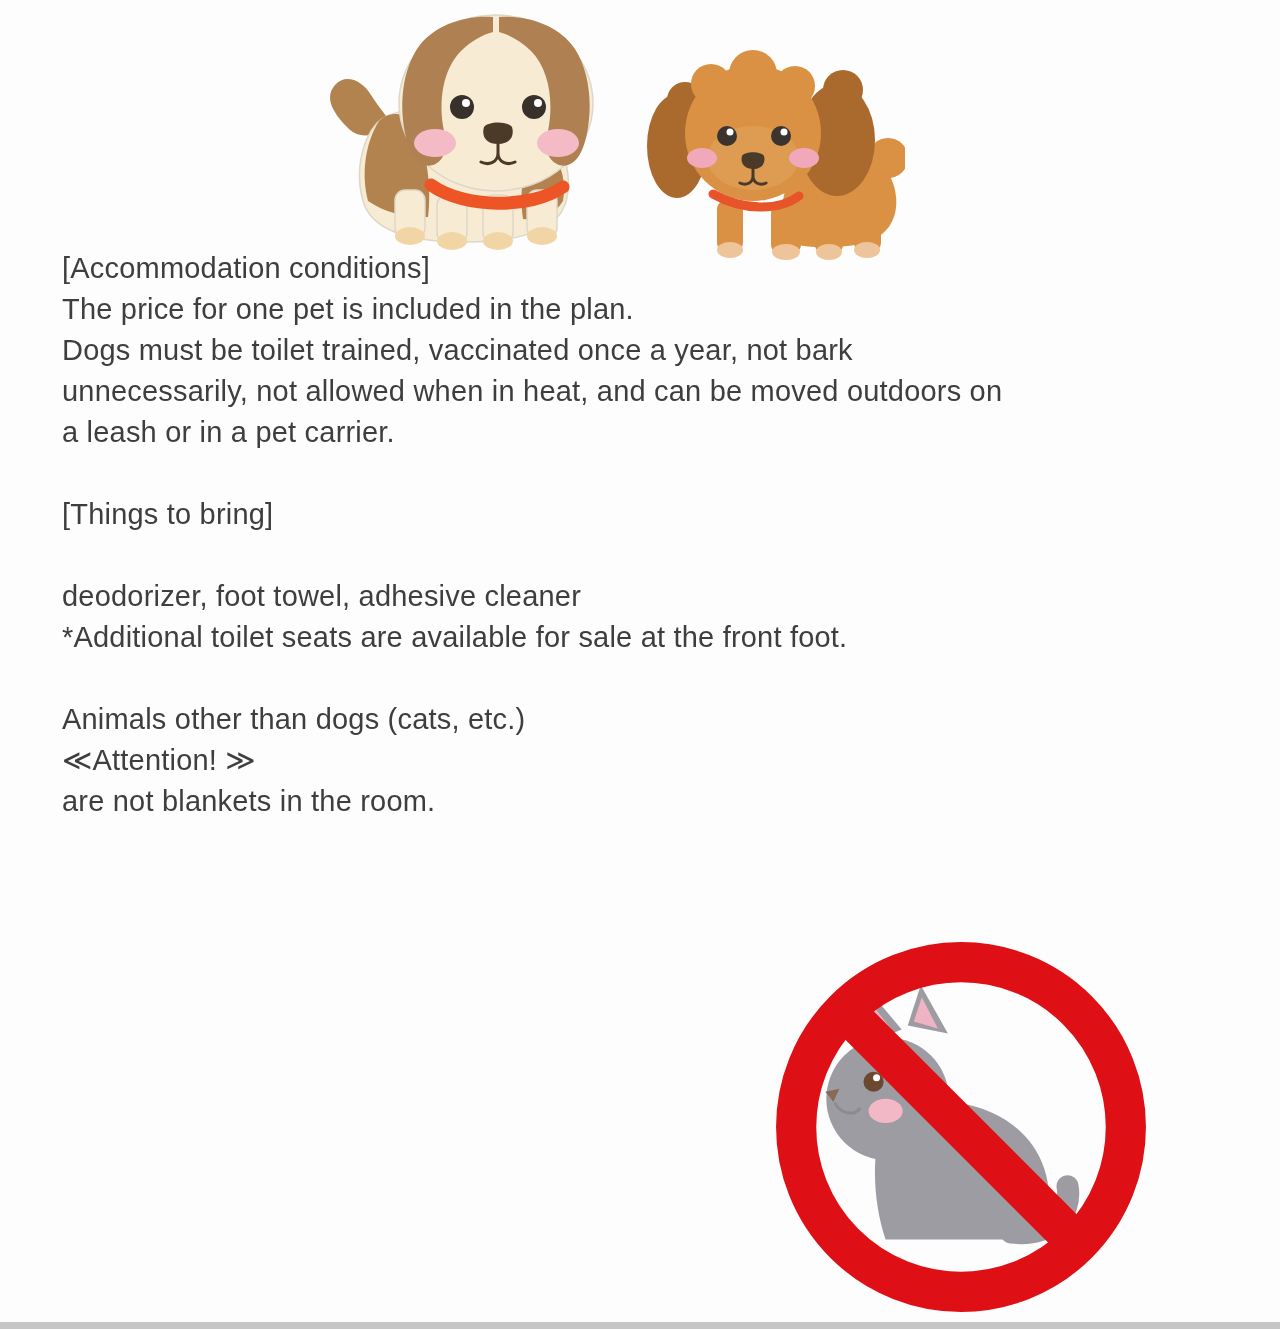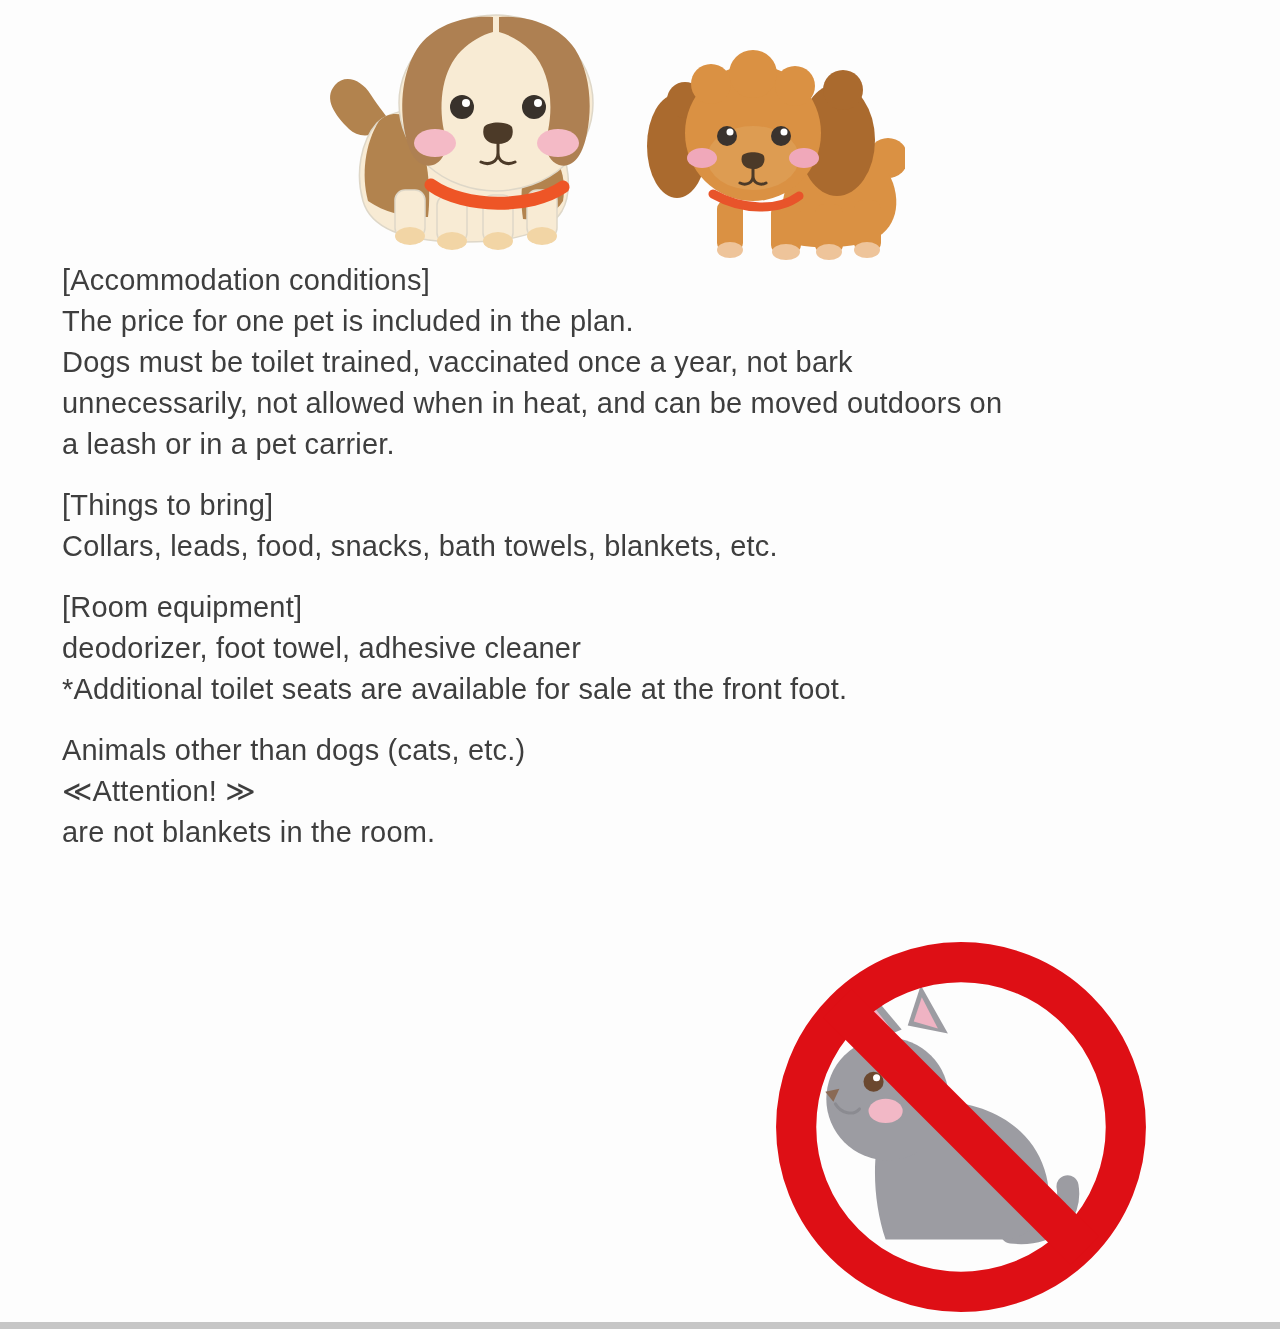--- a/index.html
+++ b/index.html
@@ -5,27 +5,27 @@
   html, body { margin: 0; padding: 0; }
   body {
     width: 1280px; height: 1329px;
     position: relative;
     background: #fdfdfd;
     overflow: hidden;
     font-family: "Liberation Sans", sans-serif;
   }
   .content {
     position: absolute;
-    left: 62px; top: 260px;
+    left: 62px; top: 248px;
     color: #3e3e3e;
     font-size: 29px;
     line-height: 41px;
     letter-spacing: 0.2px;
   }
-  .section + .section { margin-top: 20px; }
+  .section + .section { margin-top: 41px; }
   .line { white-space: pre; }
   .beagle  { position: absolute; left: 315px; top: 5px;  width: 310px; height: 250px; }
   .poodle  { position: absolute; left: 645px; top: 48px; width: 260px; height: 215px; }
   .no-cats { position: absolute; left: 765px; top: 933px; width: 392px; height: 392px; }
   .bottom-bar {
     position: absolute; left: 0; bottom: 0;
     width: 100%; height: 7px;
     background: #c6c6c6;
   }
 </style>
@@ -117,24 +117,22 @@
   <main class="content">
     <section class="section">
       <div class="line heading">[Accommodation conditions]</div>
       <div class="line">The price for one pet is included in the plan.</div>
       <div class="line">Dogs must be toilet trained, vaccinated once a year, not bark</div>
       <div class="line">unnecessarily, not allowed when in heat, and can be moved outdoors on</div>
       <div class="line">a leash or in a pet carrier.</div>
     </section>
     <section class="section">
       <div class="line heading">[Things to bring]</div>
-      <div class="line">Collars, leads, food, snacks, bath towels, blankets, etc.</div>
     </section>
     <section class="section">
-      <div class="line heading">[Room equipment]</div>
       <div class="line">deodorizer, foot towel, adhesive cleaner</div>
       <div class="line">*Additional toilet seats are available for sale at the front foot.</div>
     </section>
     <section class="section">
       <div class="line">Animals other than dogs (cats, etc.)</div>
       <div class="line heading">≪Attention! ≫</div>
       <div class="line">are not blankets in the room.</div>
     </section>
   </main>
 

